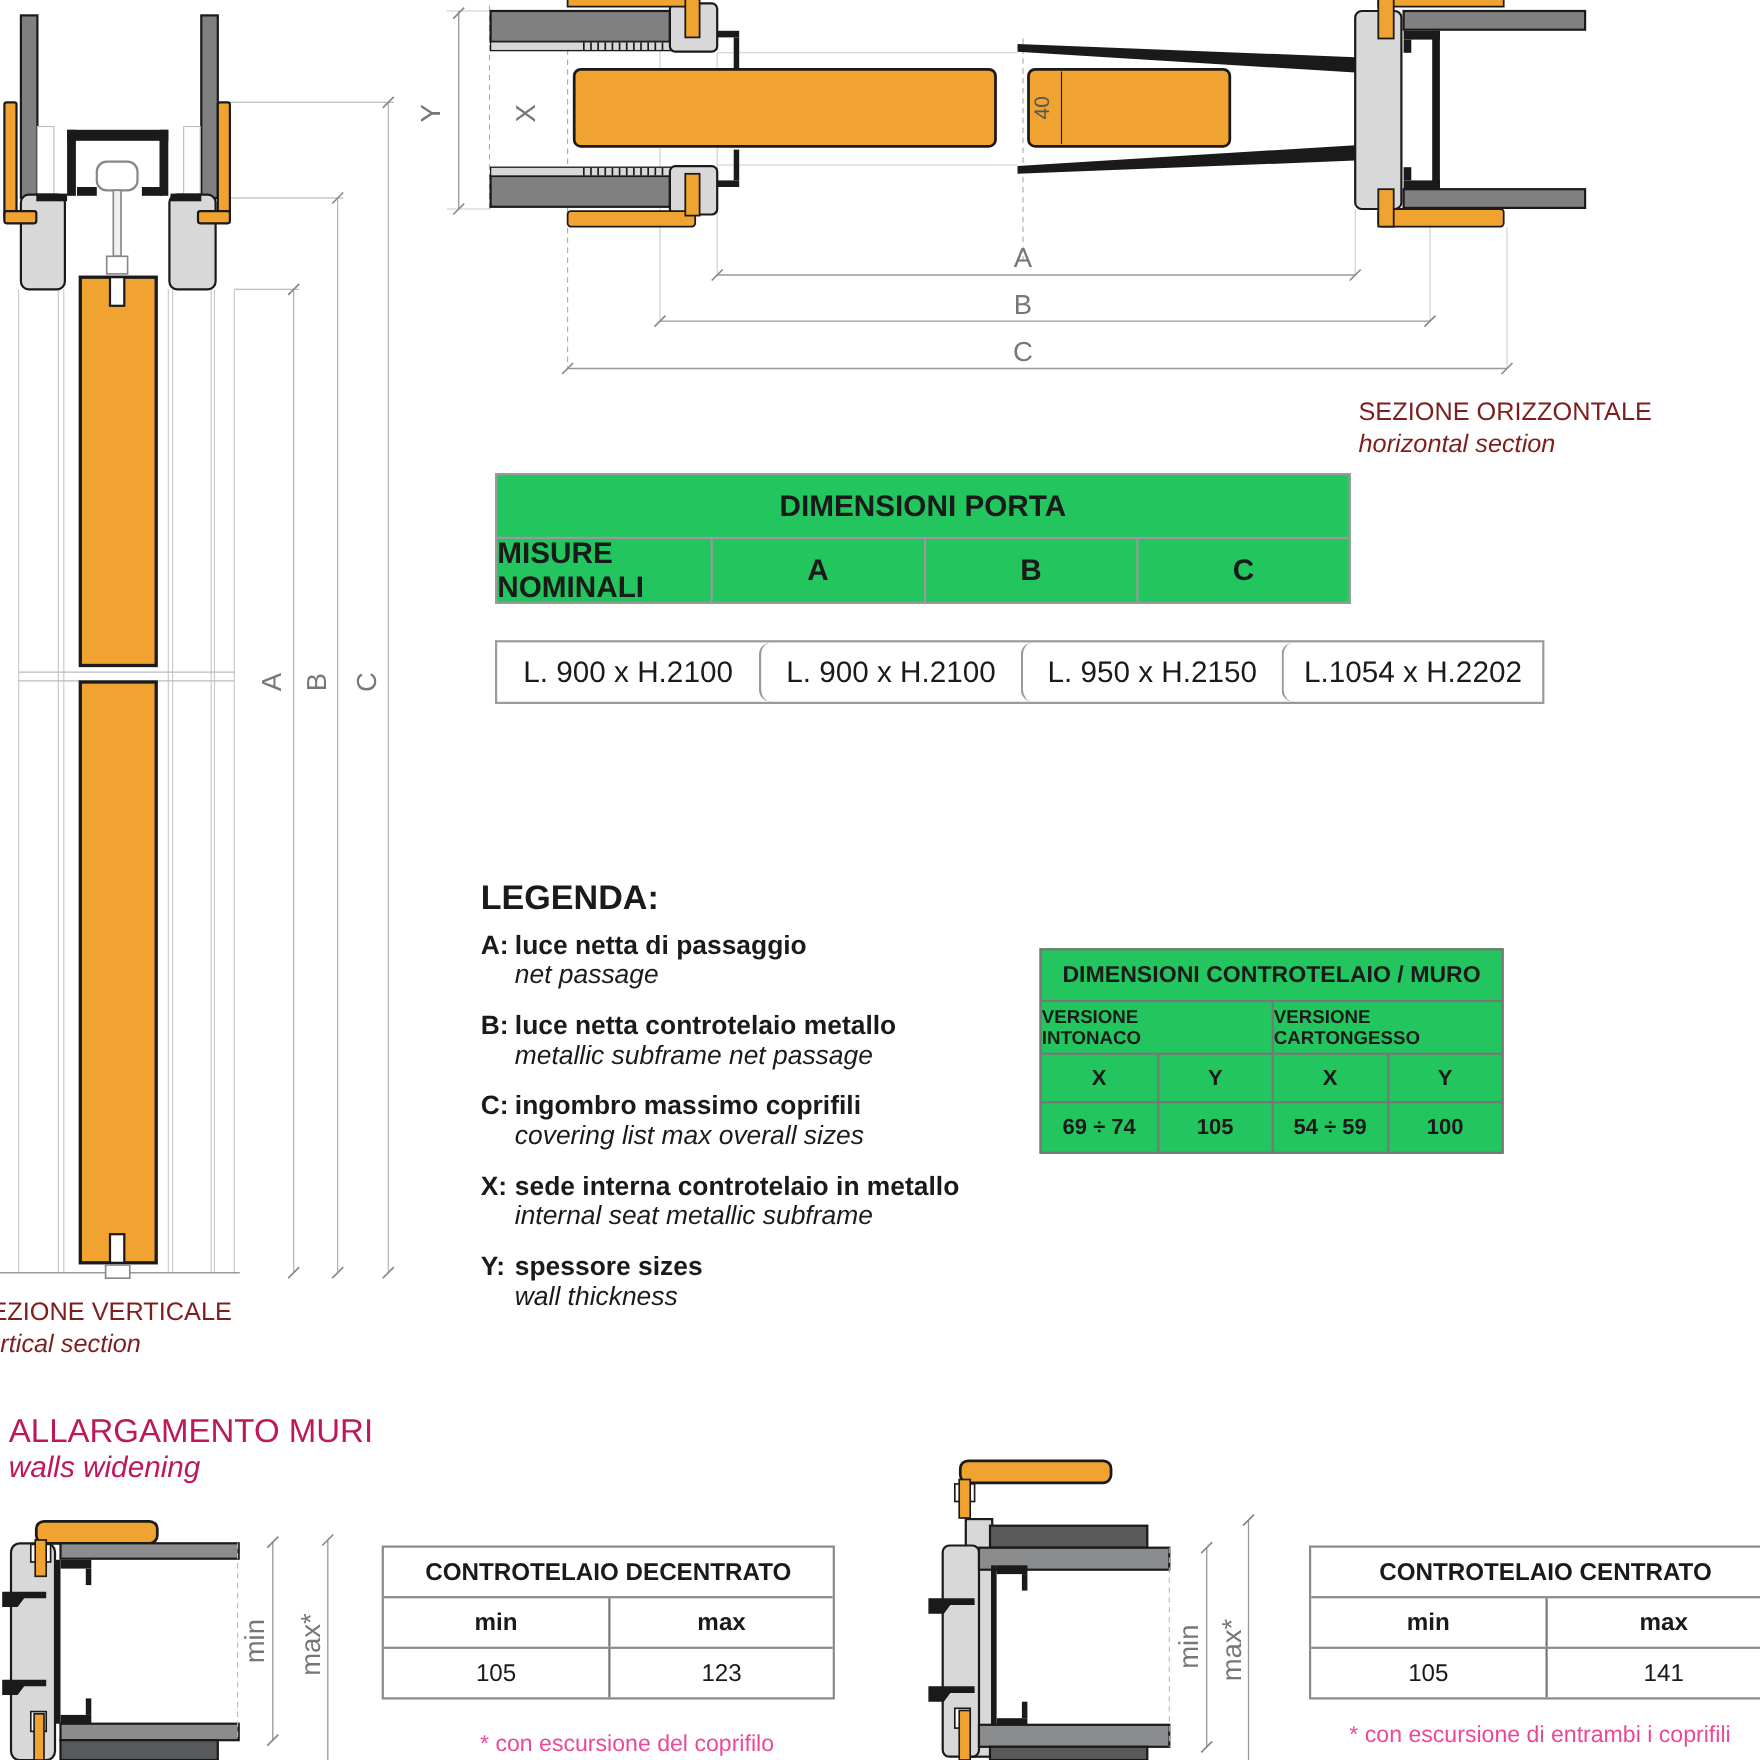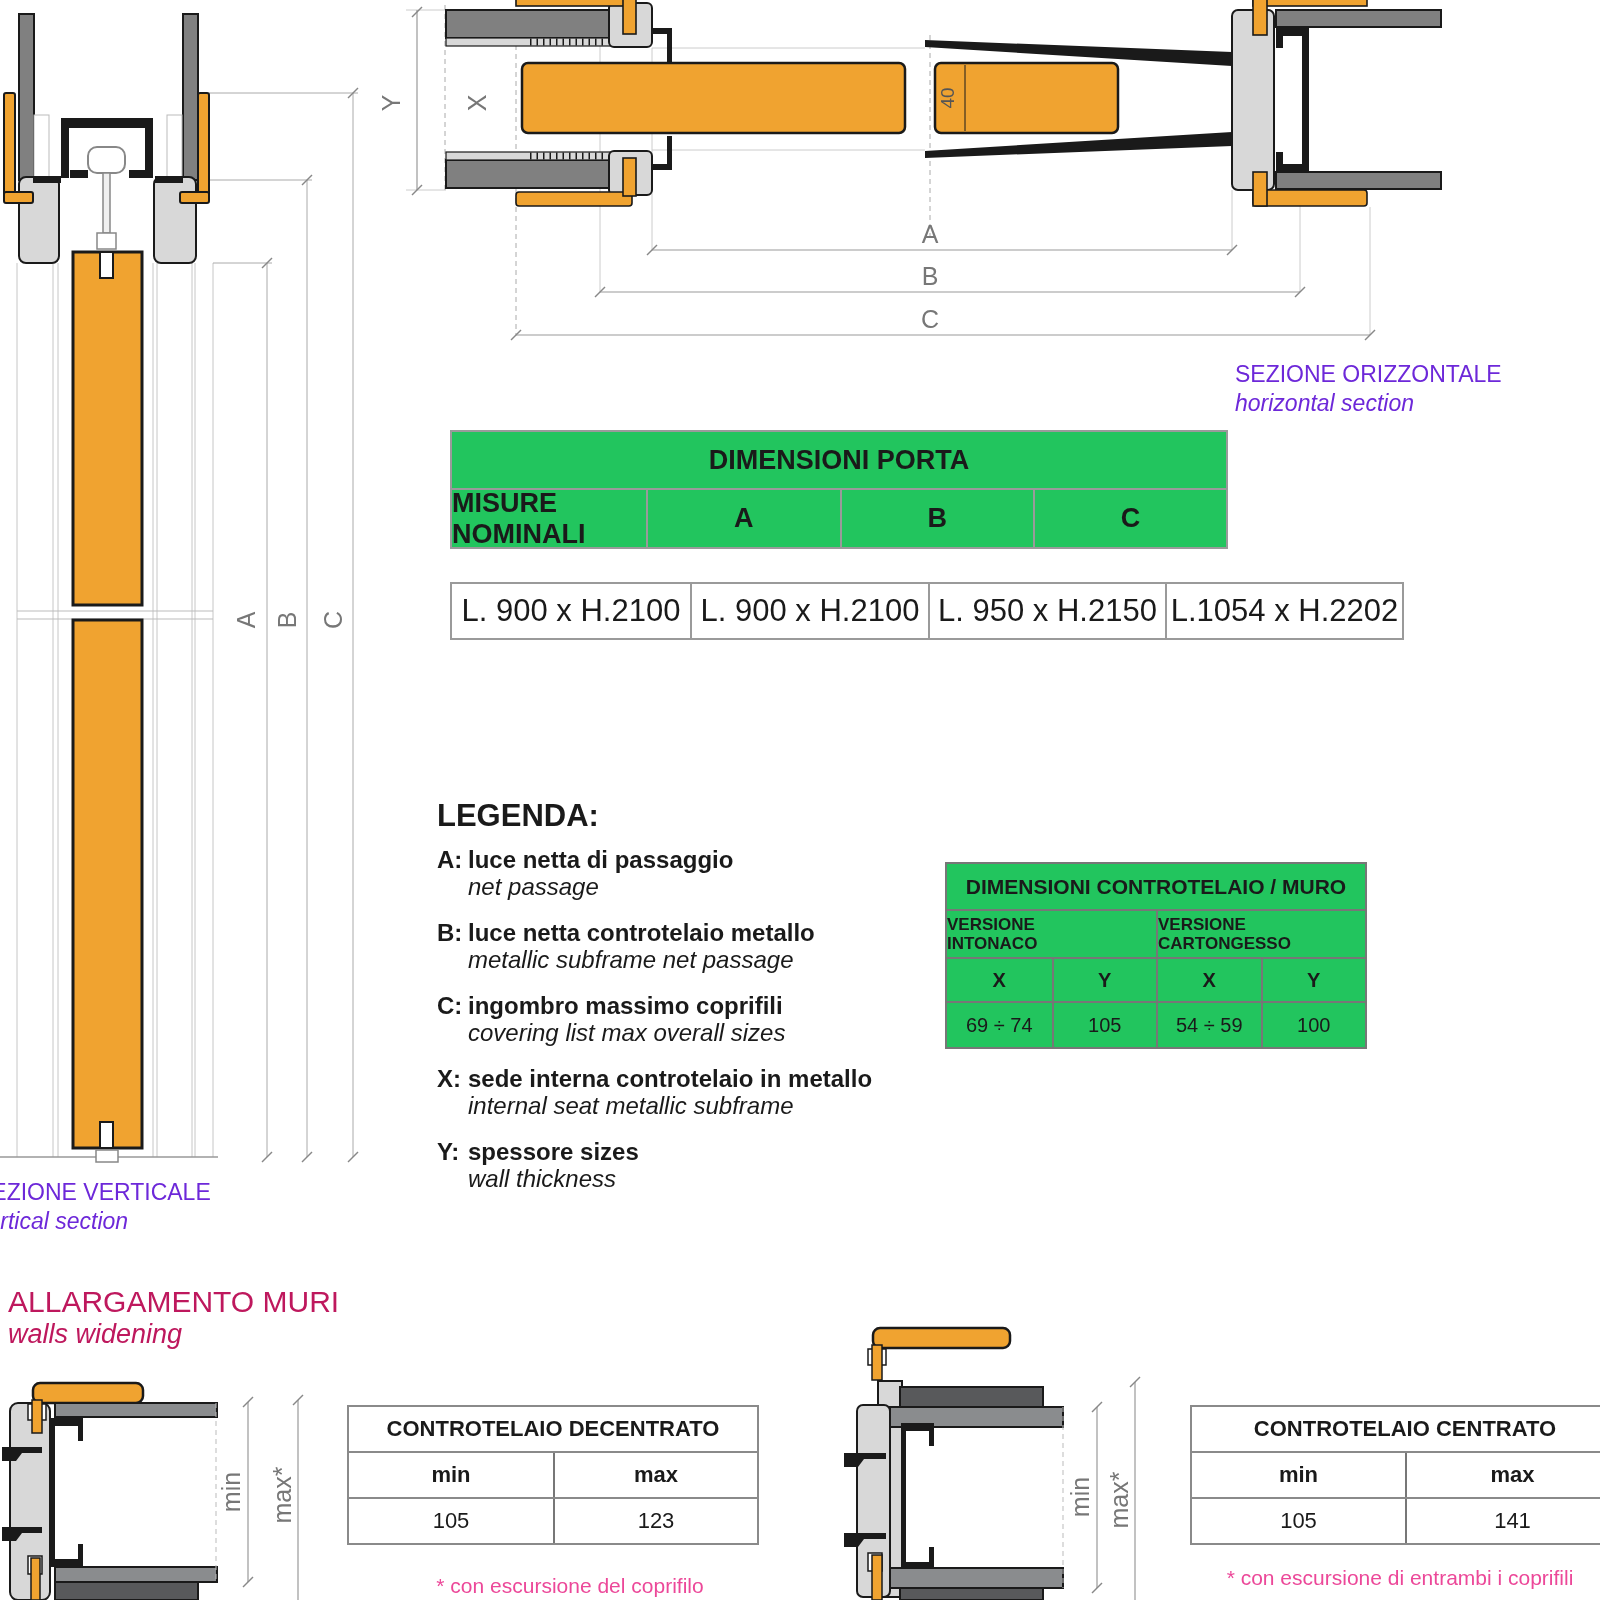--- a/index.html
+++ b/index.html
@@ -5,34 +5,34 @@
   html,body{margin:0;padding:0;}
   body{
     width:1600px;height:1600px;position:relative;overflow:hidden;
     background:#ffffff;
     font-family:"Liberation Sans", sans-serif;
     color:#1a1a1a;
   }
   .abs{position:absolute;}
 
   
-  .caption{color:#6d28d9;font-size:23px;line-height:1.25;white-space:nowrap;}
+  .caption{color:#7f1d1d;font-size:23px;line-height:1.25;white-space:nowrap;}
   .caption .en{font-style:italic;}
 
   .section-heading{color:#be185d;font-size:30px;line-height:1.18;white-space:nowrap;}
   .section-heading .en{font-style:italic;font-size:27px;}
 
   
   .pt-head{left:450px;top:430px;width:778px;border:2px solid #9a9a9a;box-sizing:border-box;background:#22c55e;}
   .pt-title{height:56px;display:flex;align-items:center;justify-content:center;
             font-weight:bold;font-size:27px;border-bottom:2px solid #9a9a9a;}
   .pt-cols{display:flex;height:57px;}
   .pt-cols .cell{display:flex;align-items:center;justify-content:center;font-weight:bold;font-size:27px;box-sizing:border-box;}
   .pt-data{left:450px;top:582px;width:954px;height:58px;border:2px solid #9a9a9a;box-sizing:border-box;display:flex;background:#fff;}
-  .pt-data .cell{display:flex;align-items:center;justify-content:center;font-size:31px;box-sizing:border-box;}
+  .pt-data .cell{display:flex;align-items:center;justify-content:center;font-size:27px;box-sizing:border-box;border-radius:11px;}
   .w0{width:238px;} .w1{width:238px;} .w2{width:237px;} .w3{width:237px;}
   .bl{border-left:2px solid #9a9a9a;}
 
   
   .legend{left:437px;top:798px;}
   .legend-title{font-weight:bold;font-size:31px;margin-bottom:12px;}
   .legend-item{margin-bottom:19px;font-size:24px;line-height:27px;}
   .legend-item .it{font-weight:bold;display:flex;}
   .legend-item .key{width:31px;flex:none;}
   .legend-item .en{font-style:italic;margin-left:31px;}
@@ -40,21 +40,21 @@
   
   .mt{left:945px;top:862px;width:422px;border:2px solid #777;box-sizing:border-box;background:#22c55e;}
   .mt-title{height:45px;display:flex;align-items:center;justify-content:center;
             font-weight:bold;font-size:21px;border-bottom:2px solid #777;}
   .mt-groups{display:flex;height:46px;border-bottom:2px solid #777;}
   .mt-groups .cell{width:50%;display:flex;flex-direction:column;align-items:flex-start;justify-content:center;
                    font-weight:bold;font-size:17px;line-height:19px;box-sizing:border-box;}
   .mt-sub{display:flex;height:42px;border-bottom:2px solid #777;}
   .mt-sub .cell{width:25%;display:flex;align-items:center;justify-content:center;font-weight:bold;font-size:20px;box-sizing:border-box;}
   .mt-vals{display:flex;height:44px;}
-  .mt-vals .cell{width:25%;display:flex;align-items:center;justify-content:center;font-size:20px;box-sizing:border-box;}
+  .mt-vals .cell{width:25%;display:flex;align-items:center;justify-content:center;font-size:20px;box-sizing:border-box;font-weight:bold;}
   .mbl{border-left:2px solid #777;}
 
   
   .bt{border:2px solid #8a8a8a;box-sizing:border-box;background:#fff;}
   .bt-title{height:44px;display:flex;align-items:center;justify-content:center;font-weight:bold;font-size:22px;border-bottom:2px solid #8a8a8a;}
   .bt-row{display:flex;height:44px;}
   .bt-row .cell{width:50%;display:flex;align-items:center;justify-content:center;font-size:22px;box-sizing:border-box;}
   .bt-row.hdr .cell{font-weight:bold;}
   .bt-row.hdr{border-bottom:2px solid #8a8a8a;}
   .note{color:#ec4899;font-size:21px;text-align:center;white-space:nowrap;}

